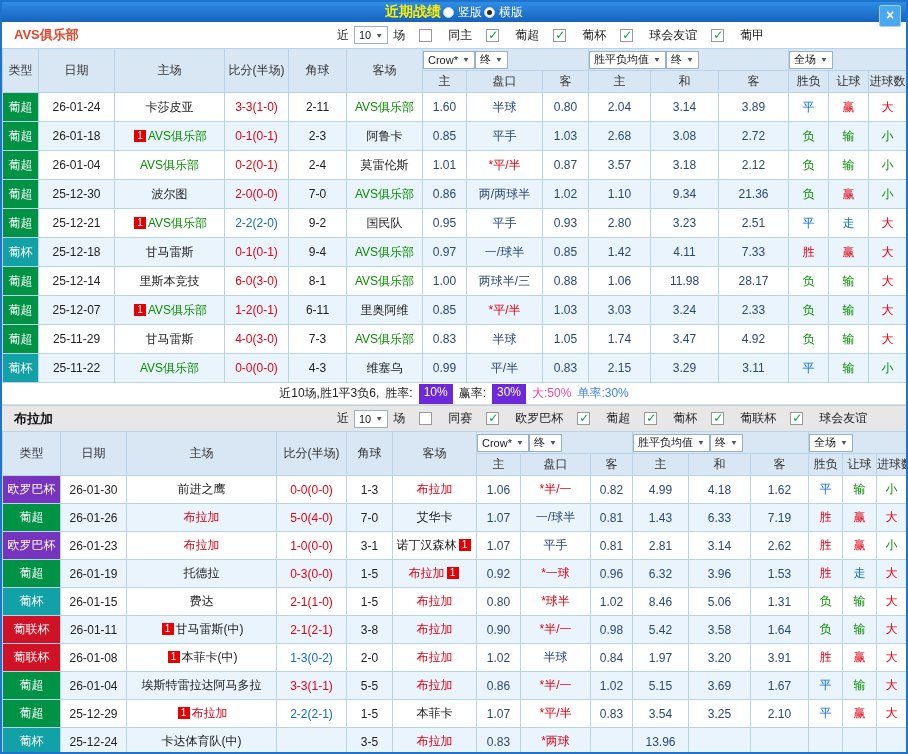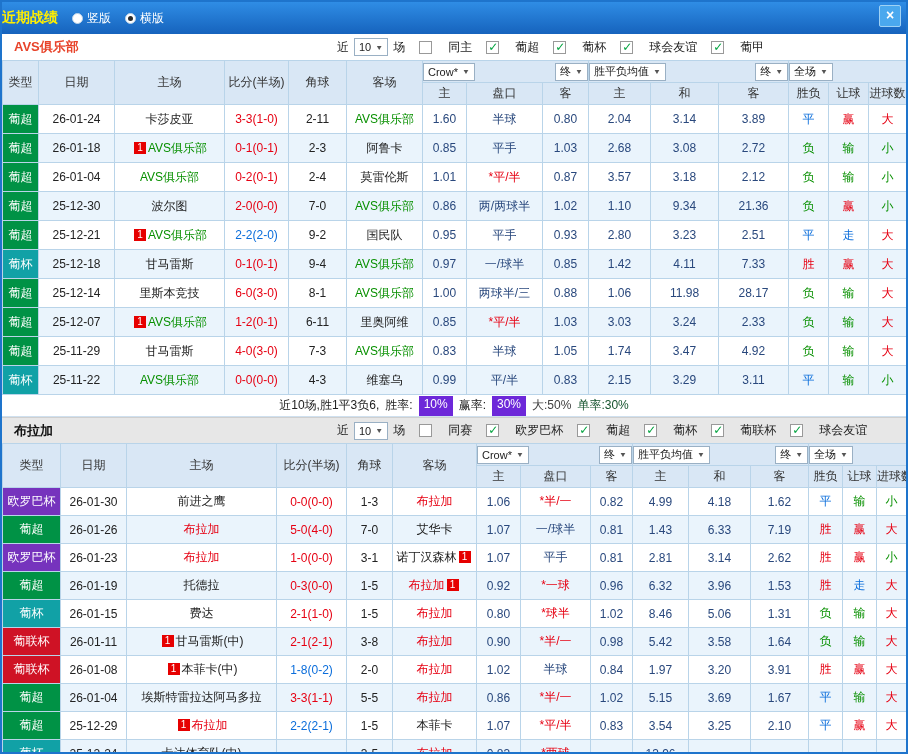--- a/index.html
+++ b/index.html
@@ -1,21 +1,21 @@
 <!DOCTYPE html>
 <html><head>
 <meta charset="utf-8">
 <style>
   *{margin:0;padding:0;box-sizing:border-box}
   html,body{width:908px;height:754px;overflow:hidden;background:#fff;
     font-family:"Liberation Sans","DejaVu Sans",sans-serif;font-size:12px;color:#222}
   .window{width:908px;height:754px;border:2px solid #1e74cc;overflow:hidden;position:relative;background:#fff}
 
   
-  .titlebar{height:32px;background:linear-gradient(#2f8de5,#1663bd);display:flex;align-items:center;justify-content:flex-start;gap:14px;position:relative}
+  .titlebar{height:20px;background:linear-gradient(#2f8de5,#1663bd);display:flex;align-items:center;justify-content:center;gap:2px;position:relative}
   .title{color:#ffee00;font-weight:bold;font-size:14px}
   .radio-wrap{display:inline-flex;align-items:center;gap:4px;color:#fff;cursor:pointer}
   .radio{width:11px;height:11px;border-radius:50%;background:#fff;border:1px solid #bcd3e8;position:relative;display:inline-block}
   .radio.checked::after{content:"";position:absolute;left:2px;top:2px;width:5px;height:5px;border-radius:50%;background:#2a2a2a}
   .close-btn{position:absolute;right:5px;top:3px;width:22px;height:22px;background:#4aa8ee;border:1px solid #9fd2f5;color:#fff;font-size:14px;font-weight:bold;text-align:center;line-height:19px;cursor:pointer;border-radius:2px}
 
   
   .controls{height:26px;display:flex;align-items:center;background:#fff}
   .controls.sec2{background:#e7e7e7;border-top:1px solid #cfcfcf}
   .team-label{flex:0 0 335px;padding-left:12px;font-weight:bold;font-size:13px;color:#111}
@@ -39,27 +39,27 @@
   td.lg-green{background:#009245 !important}
   td.lg-teal{background:#11a1a6 !important}
   td.lg-purple{background:#7633bd !important}
   td.lg-crimson{background:#cf1225 !important}
   .t-red{color:#e60012}
   .t-green{color:#089000}
   .t-blue{color:#0a6ddb}
   .t-navy{color:#29487d}
   .t-black{color:#222}
   .b1{display:inline-block;width:12px;height:12px;line-height:12px;background:#e60000;color:#fff;font-style:normal;font-size:10px;margin:0 2px;vertical-align:1px;text-align:center}
-  .grp{display:flex;align-items:center;justify-content:space-between;}
+  .grp{display:flex;align-items:center;justify-content:flex-start;}
 
   
   .summary{height:22px;display:flex;align-items:center;justify-content:center;gap:6px;border-bottom:1px solid #cfe0ef;background:#fff}
   .badge-green{background:#6d28d9;color:#fff;padding:0 5px;height:20px;line-height:16px}
-  .sum-red{color:#404040}
-  .sum-blue{color:#14532d}
+  .sum-red{color:#ec4899}
+  .sum-blue{color:#3b82f6}
 </style>
 </head>
 <body>
 
 <div class="window">
 
   <div class="titlebar">
     <span class="title">近期战绩</span>
     <span class="radio-wrap">
       <span class="radio"></span>
@@ -534,21 +534,21 @@
           <td class="t-navy">3.58</td>
           <td class="t-navy">1.64</td>
           <td class="t-green">负</td>
           <td class="t-green">输</td>
           <td class="t-red">大</td>
         </tr>
         <tr>
           <td class="type-cell lg-crimson">葡联杯</td>
           <td class="t-black">26-01-08</td>
           <td class="t-black"><i class="b1">1</i><span>本菲卡(中)</span></td>
-          <td class="t-blue">1-8(0-2)</td>
+          <td class="t-blue">1-3(0-2)</td>
           <td class="t-black">2-0</td>
           <td class="t-red"><span>布拉加</span></td>
           <td class="t-navy">1.02</td>
           <td class="t-navy">半球</td>
           <td class="t-navy">0.84</td>
           <td class="t-navy">1.97</td>
           <td class="t-navy">3.20</td>
           <td class="t-navy">3.91</td>
           <td class="t-red">胜</td>
           <td class="t-red">赢</td>

